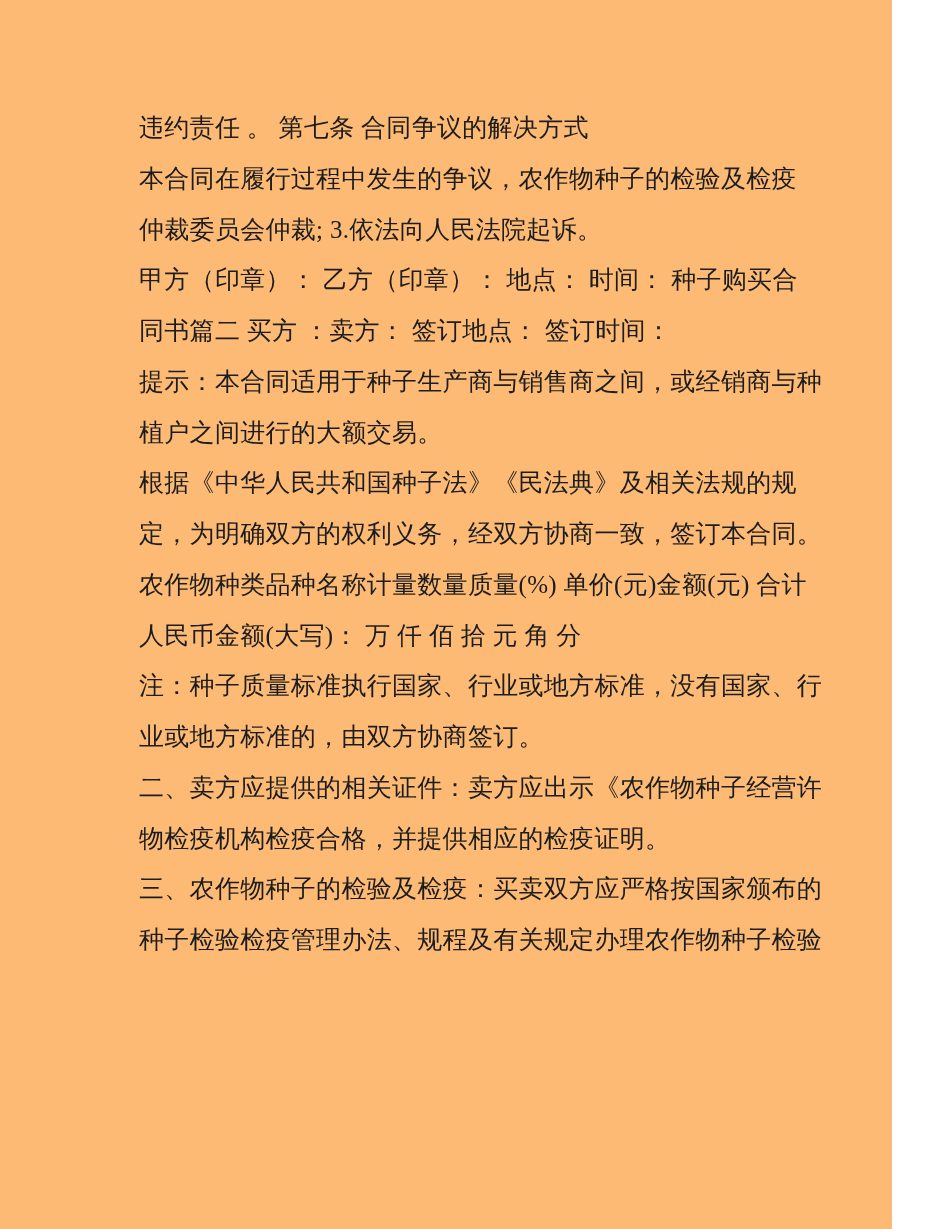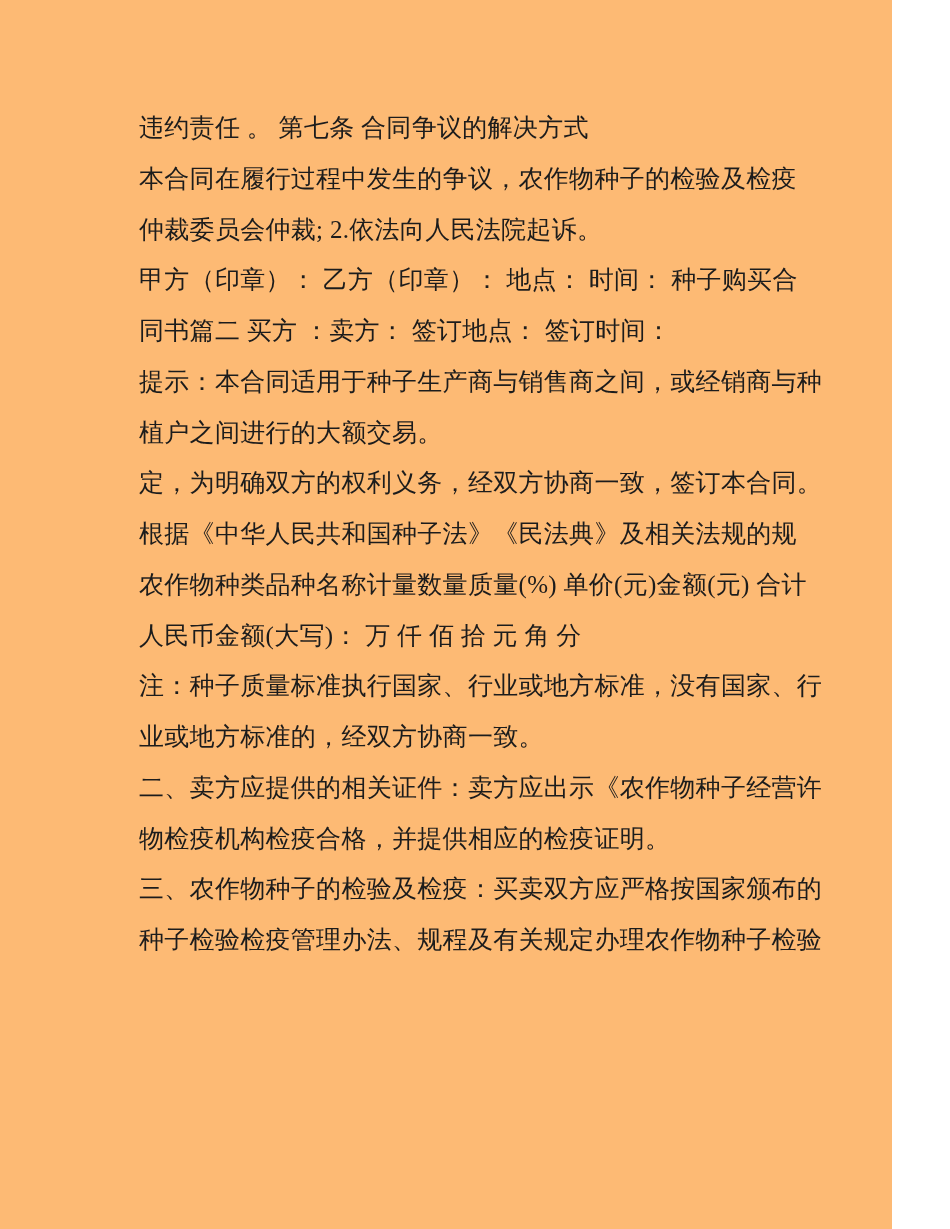--- a/index.html
+++ b/index.html
@@ -31,29 +31,29 @@
     font-weight: 400;
   }
 </style>
 </head>
 <body>
 
 <div class="page">
   <div class="doc-body">
     <div class="text-line">违约责任 。 第七条 合同争议的解决方式</div>
     <div class="text-line">本合同在履行过程中发生的争议，农作物种子的检验及检疫</div>
-    <div class="text-line">仲裁委员会仲裁; 2.依法向人民法院起诉。</div>
+    <div class="text-line">仲裁委员会仲裁; 3.依法向人民法院起诉。</div>
     <div class="text-line">甲方（印章）： 乙方（印章）： 地点： 时间： 种子购买合</div>
     <div class="text-line">同书篇二 买方 ：卖方： 签订地点： 签订时间：</div>
     <div class="text-line">提示：本合同适用于种子生产商与销售商之间，或经销商与种</div>
     <div class="text-line">植户之间进行的大额交易。</div>
+    <div class="text-line">根据《中华人民共和国种子法》《民法典》及相关法规的规</div>
     <div class="text-line">定，为明确双方的权利义务，经双方协商一致，签订本合同。</div>
-    <div class="text-line">根据《中华人民共和国种子法》《民法典》及相关法规的规</div>
     <div class="text-line">农作物种类品种名称计量数量质量(%) 单价(元)金额(元) 合计</div>
     <div class="text-line">人民币金额(大写)： 万 仟 佰 拾 元 角 分</div>
     <div class="text-line">注：种子质量标准执行国家、行业或地方标准，没有国家、行</div>
-    <div class="text-line">业或地方标准的，经双方协商一致。</div>
+    <div class="text-line">业或地方标准的，由双方协商签订。</div>
     <div class="text-line">二、卖方应提供的相关证件：卖方应出示《农作物种子经营许</div>
     <div class="text-line">物检疫机构检疫合格，并提供相应的检疫证明。</div>
     <div class="text-line">三、农作物种子的检验及检疫：买卖双方应严格按国家颁布的</div>
     <div class="text-line">种子检验检疫管理办法、规程及有关规定办理农作物种子检验</div>
   </div>
 </div>
 
 </body></html>

